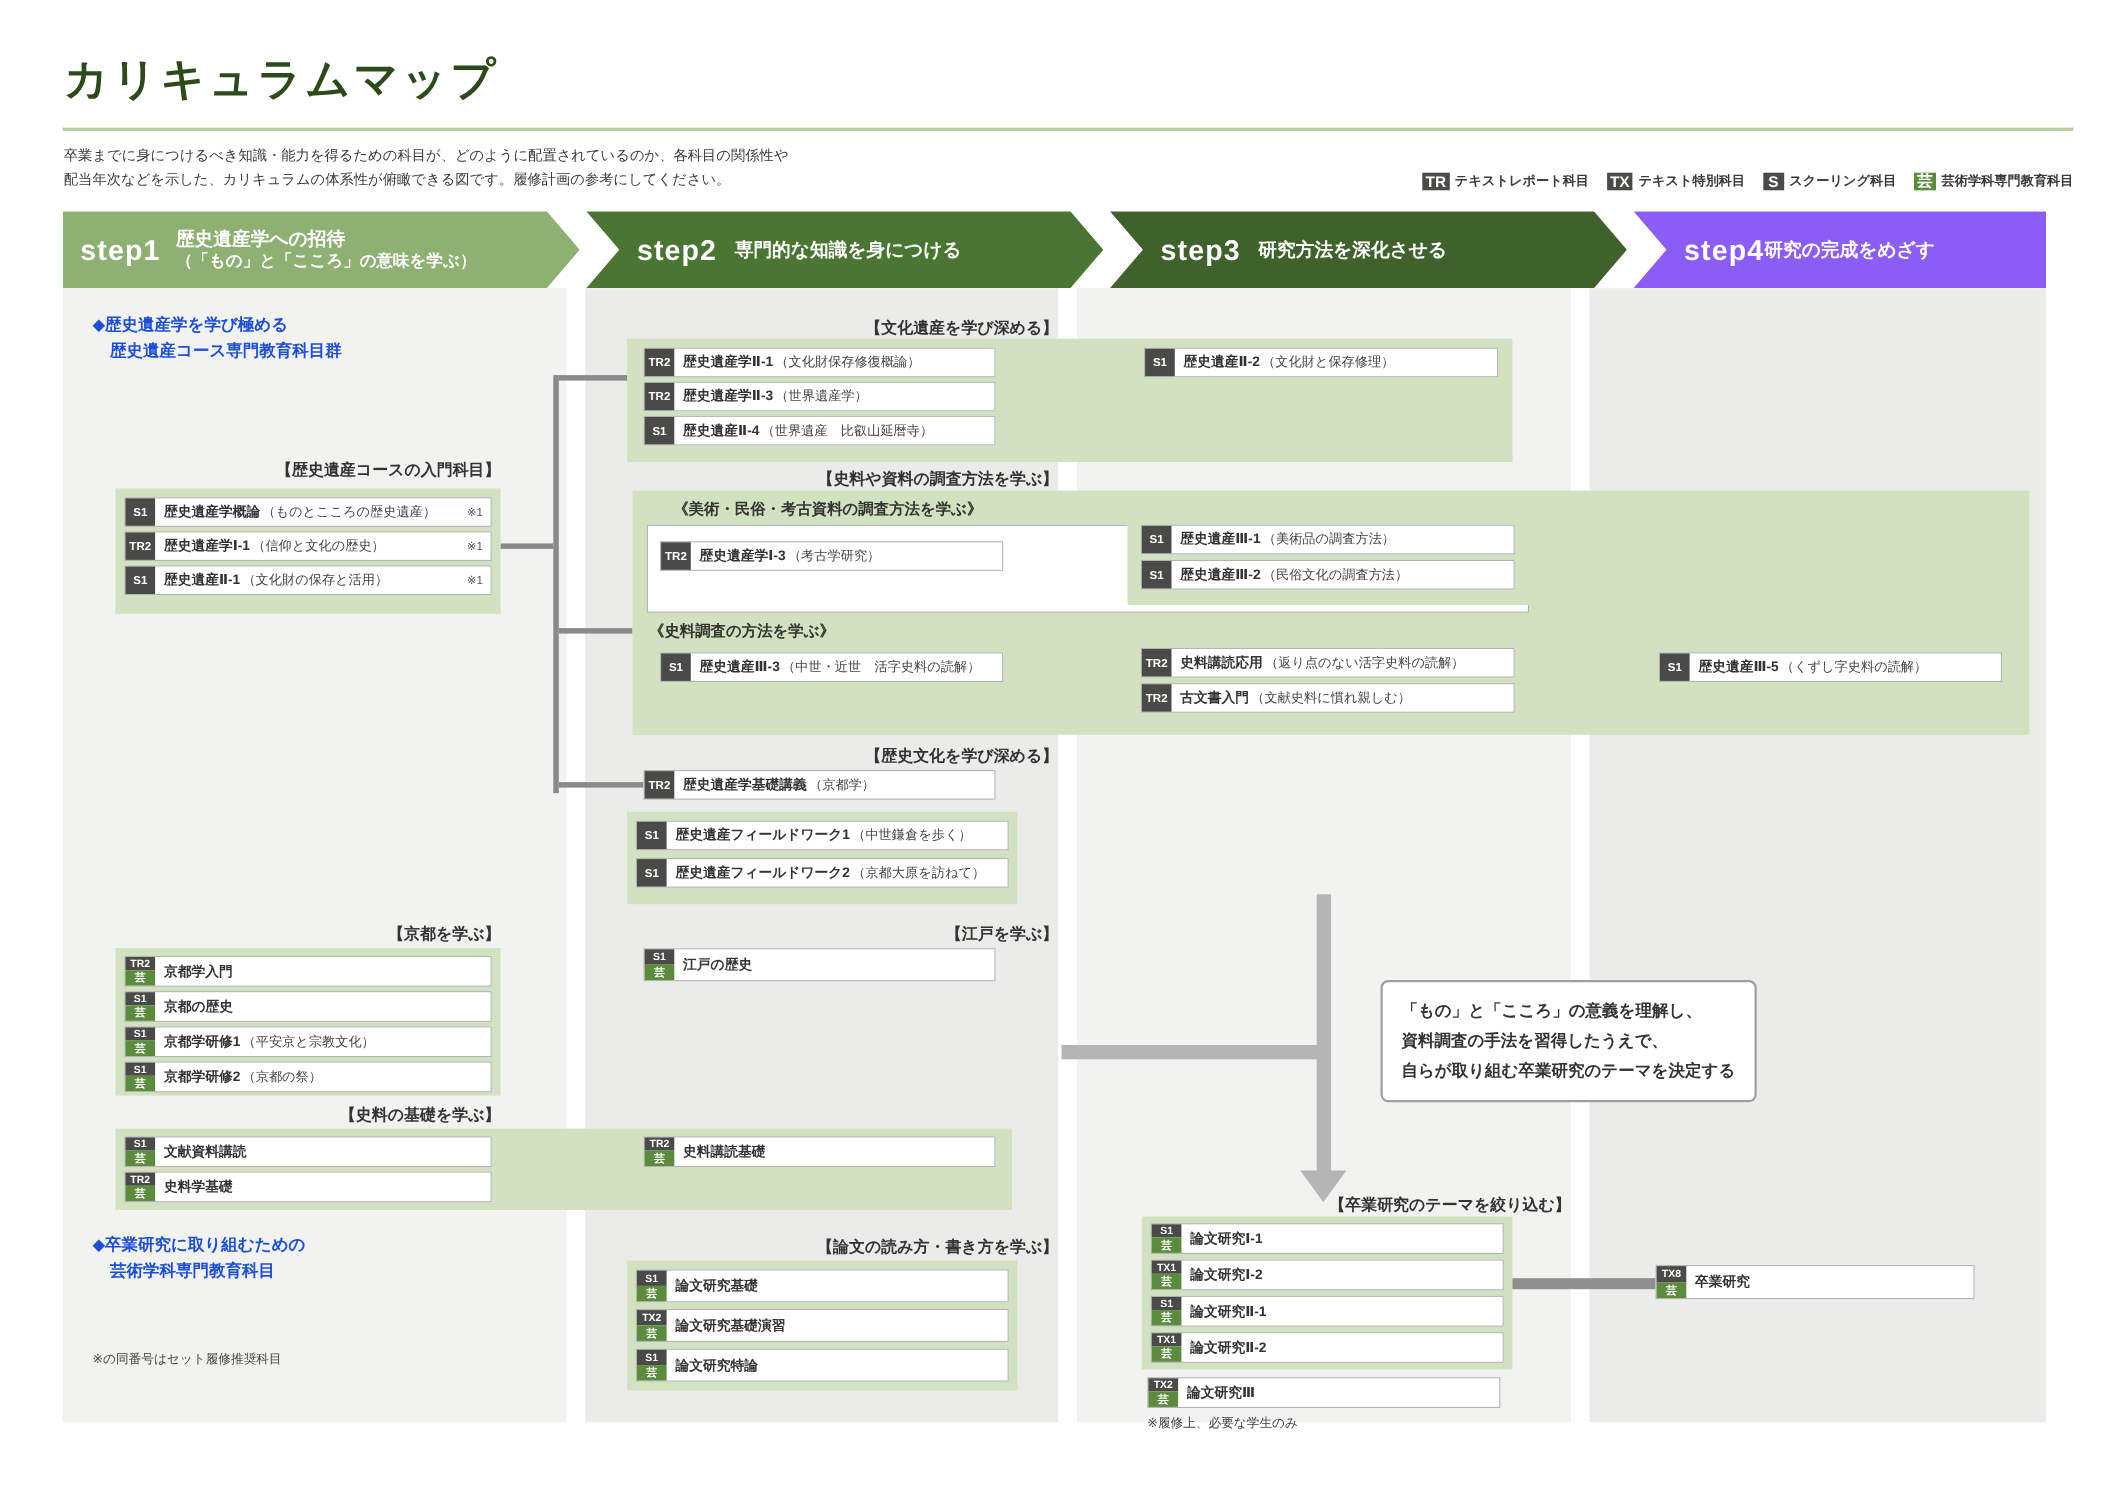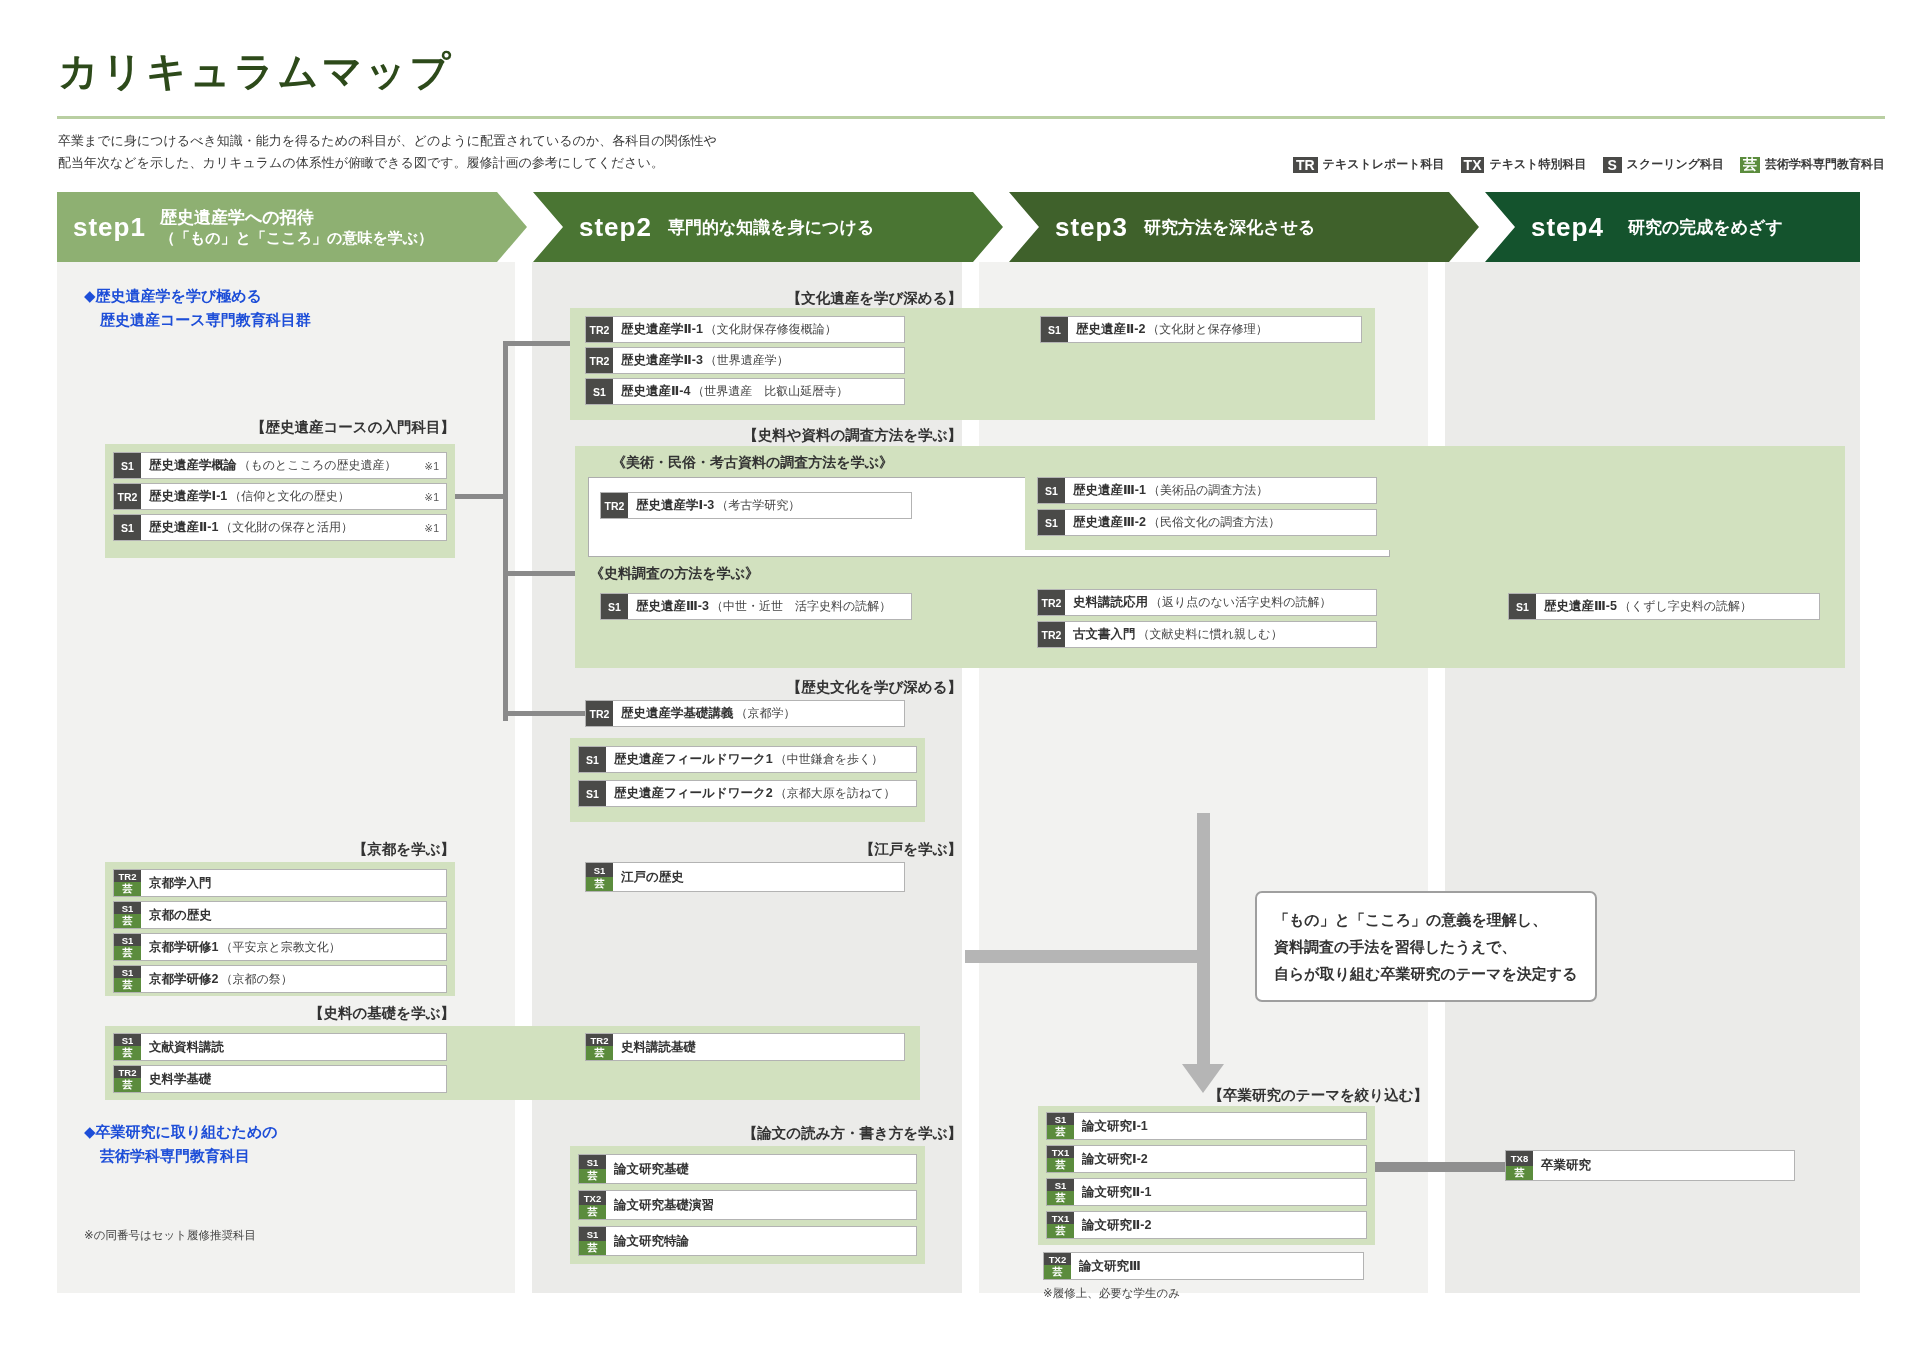--- a/index.html
+++ b/index.html
@@ -78,23 +78,23 @@
     </span>
   </div>
   <div class="chev" style="left:533px;width:470px;background:#4a7533;clip-path:polygon(0 0,calc(100% - 30px) 0,100% 50%,calc(100% - 30px) 100%,0 100%,30px 50%)">
     <span class="sname" style="margin-left:46px">step2</span>
     <span class="stitle" style="margin-left:16px">専門的な知識を身につける</span>
   </div>
   <div class="chev" style="left:1009px;width:470px;background:#3f612b;clip-path:polygon(0 0,calc(100% - 30px) 0,100% 50%,calc(100% - 30px) 100%,0 100%,30px 50%)">
     <span class="sname" style="margin-left:46px">step3</span>
     <span class="stitle" style="margin-left:16px">研究方法を深化させる</span>
   </div>
-  <div class="chev" style="left:1485px;width:375px;background:#14532d;clip-path:polygon(0 0,100% 0,100% 100%,0 100%,30px 50%)">
+  <div class="chev" style="left:1485px;width:375px;background:#8b5cf6;clip-path:polygon(0 0,100% 0,100% 100%,0 100%,30px 50%)">
     <span class="sname" style="margin-left:46px">step4</span>
-    <span class="stitle" style="margin-left:24px">研究の完成をめざす</span>
+    <span class="stitle" style="margin-left:0">研究の完成をめざす</span>
   </div>
 
   <div class="col" style="left:57px;width:458px;background:#f2f2f0"></div>
   <div class="col" style="left:532px;width:430px;background:#ebebe9"></div>
   <div class="col" style="left:979px;width:449px;background:#f2f2f0"></div>
   <div class="col" style="left:1445px;width:415px;background:#ebebe9"></div>
 
   <div class="line" style="left:503px;top:341px;width:5px;height:380px"></div>
   <div class="line" style="left:508px;top:341px;width:62px;height:5px"></div>
   <div class="line" style="left:455px;top:494px;width:48px;height:5px"></div>

